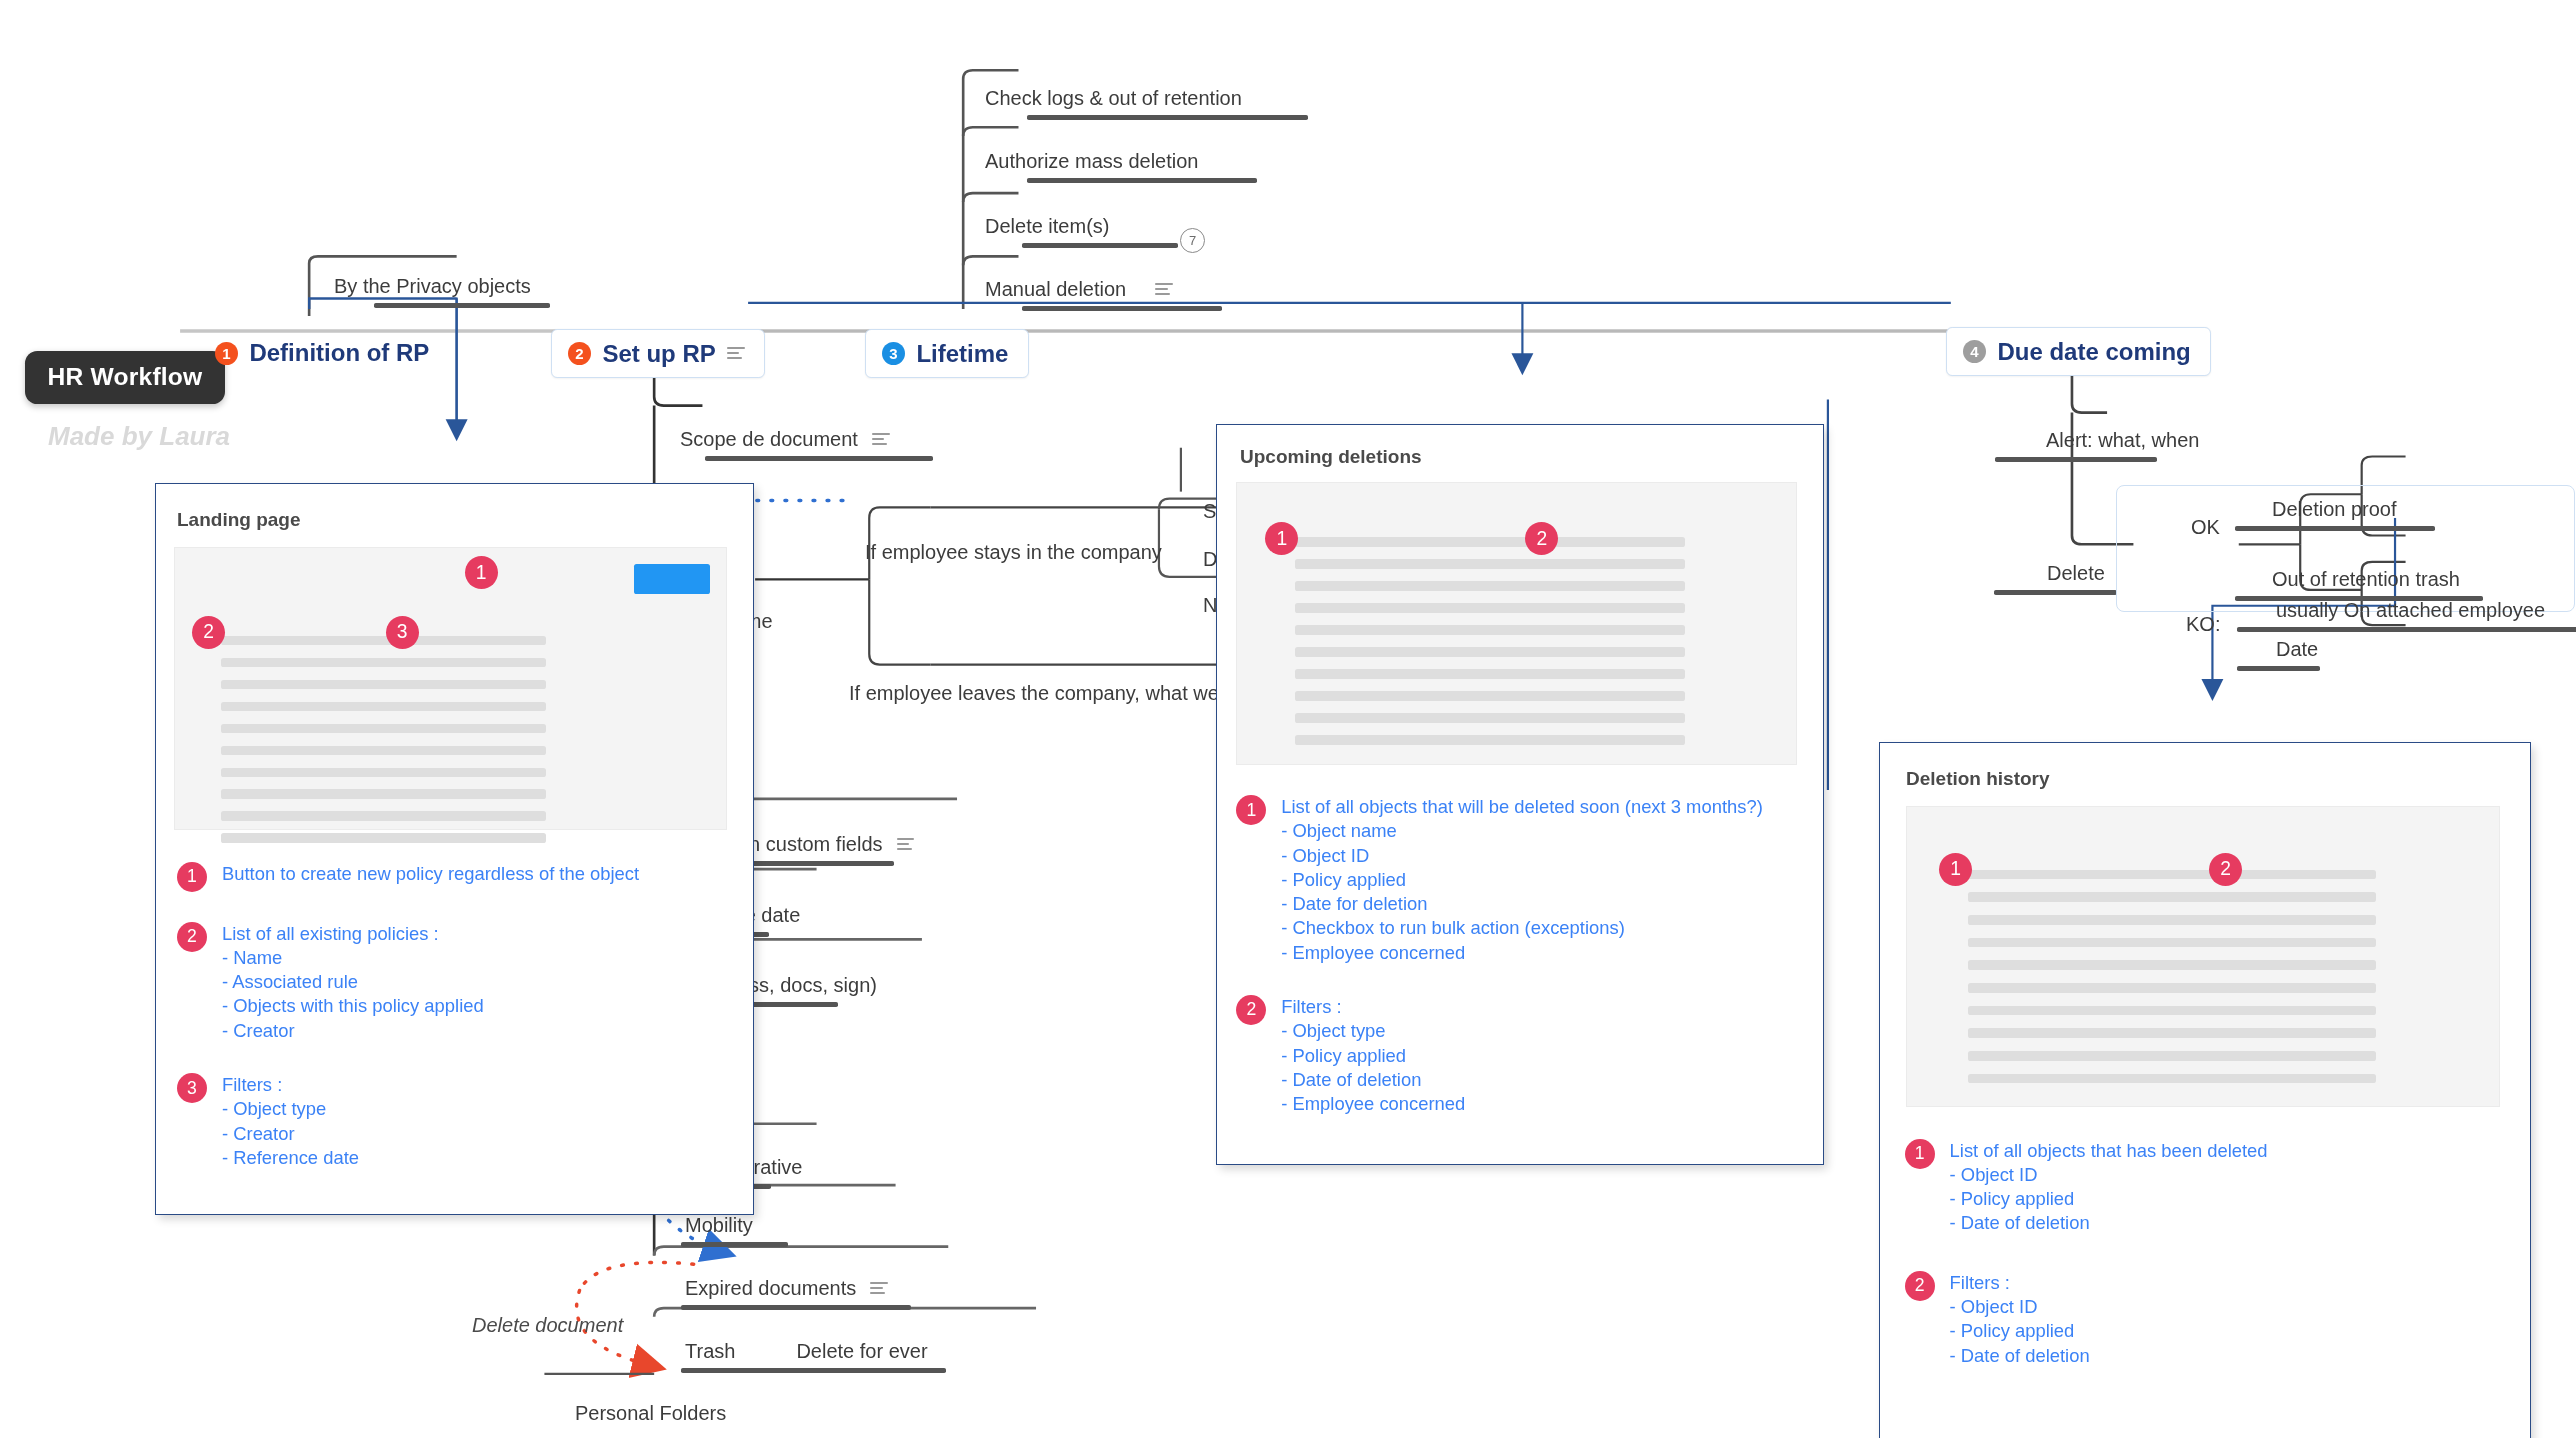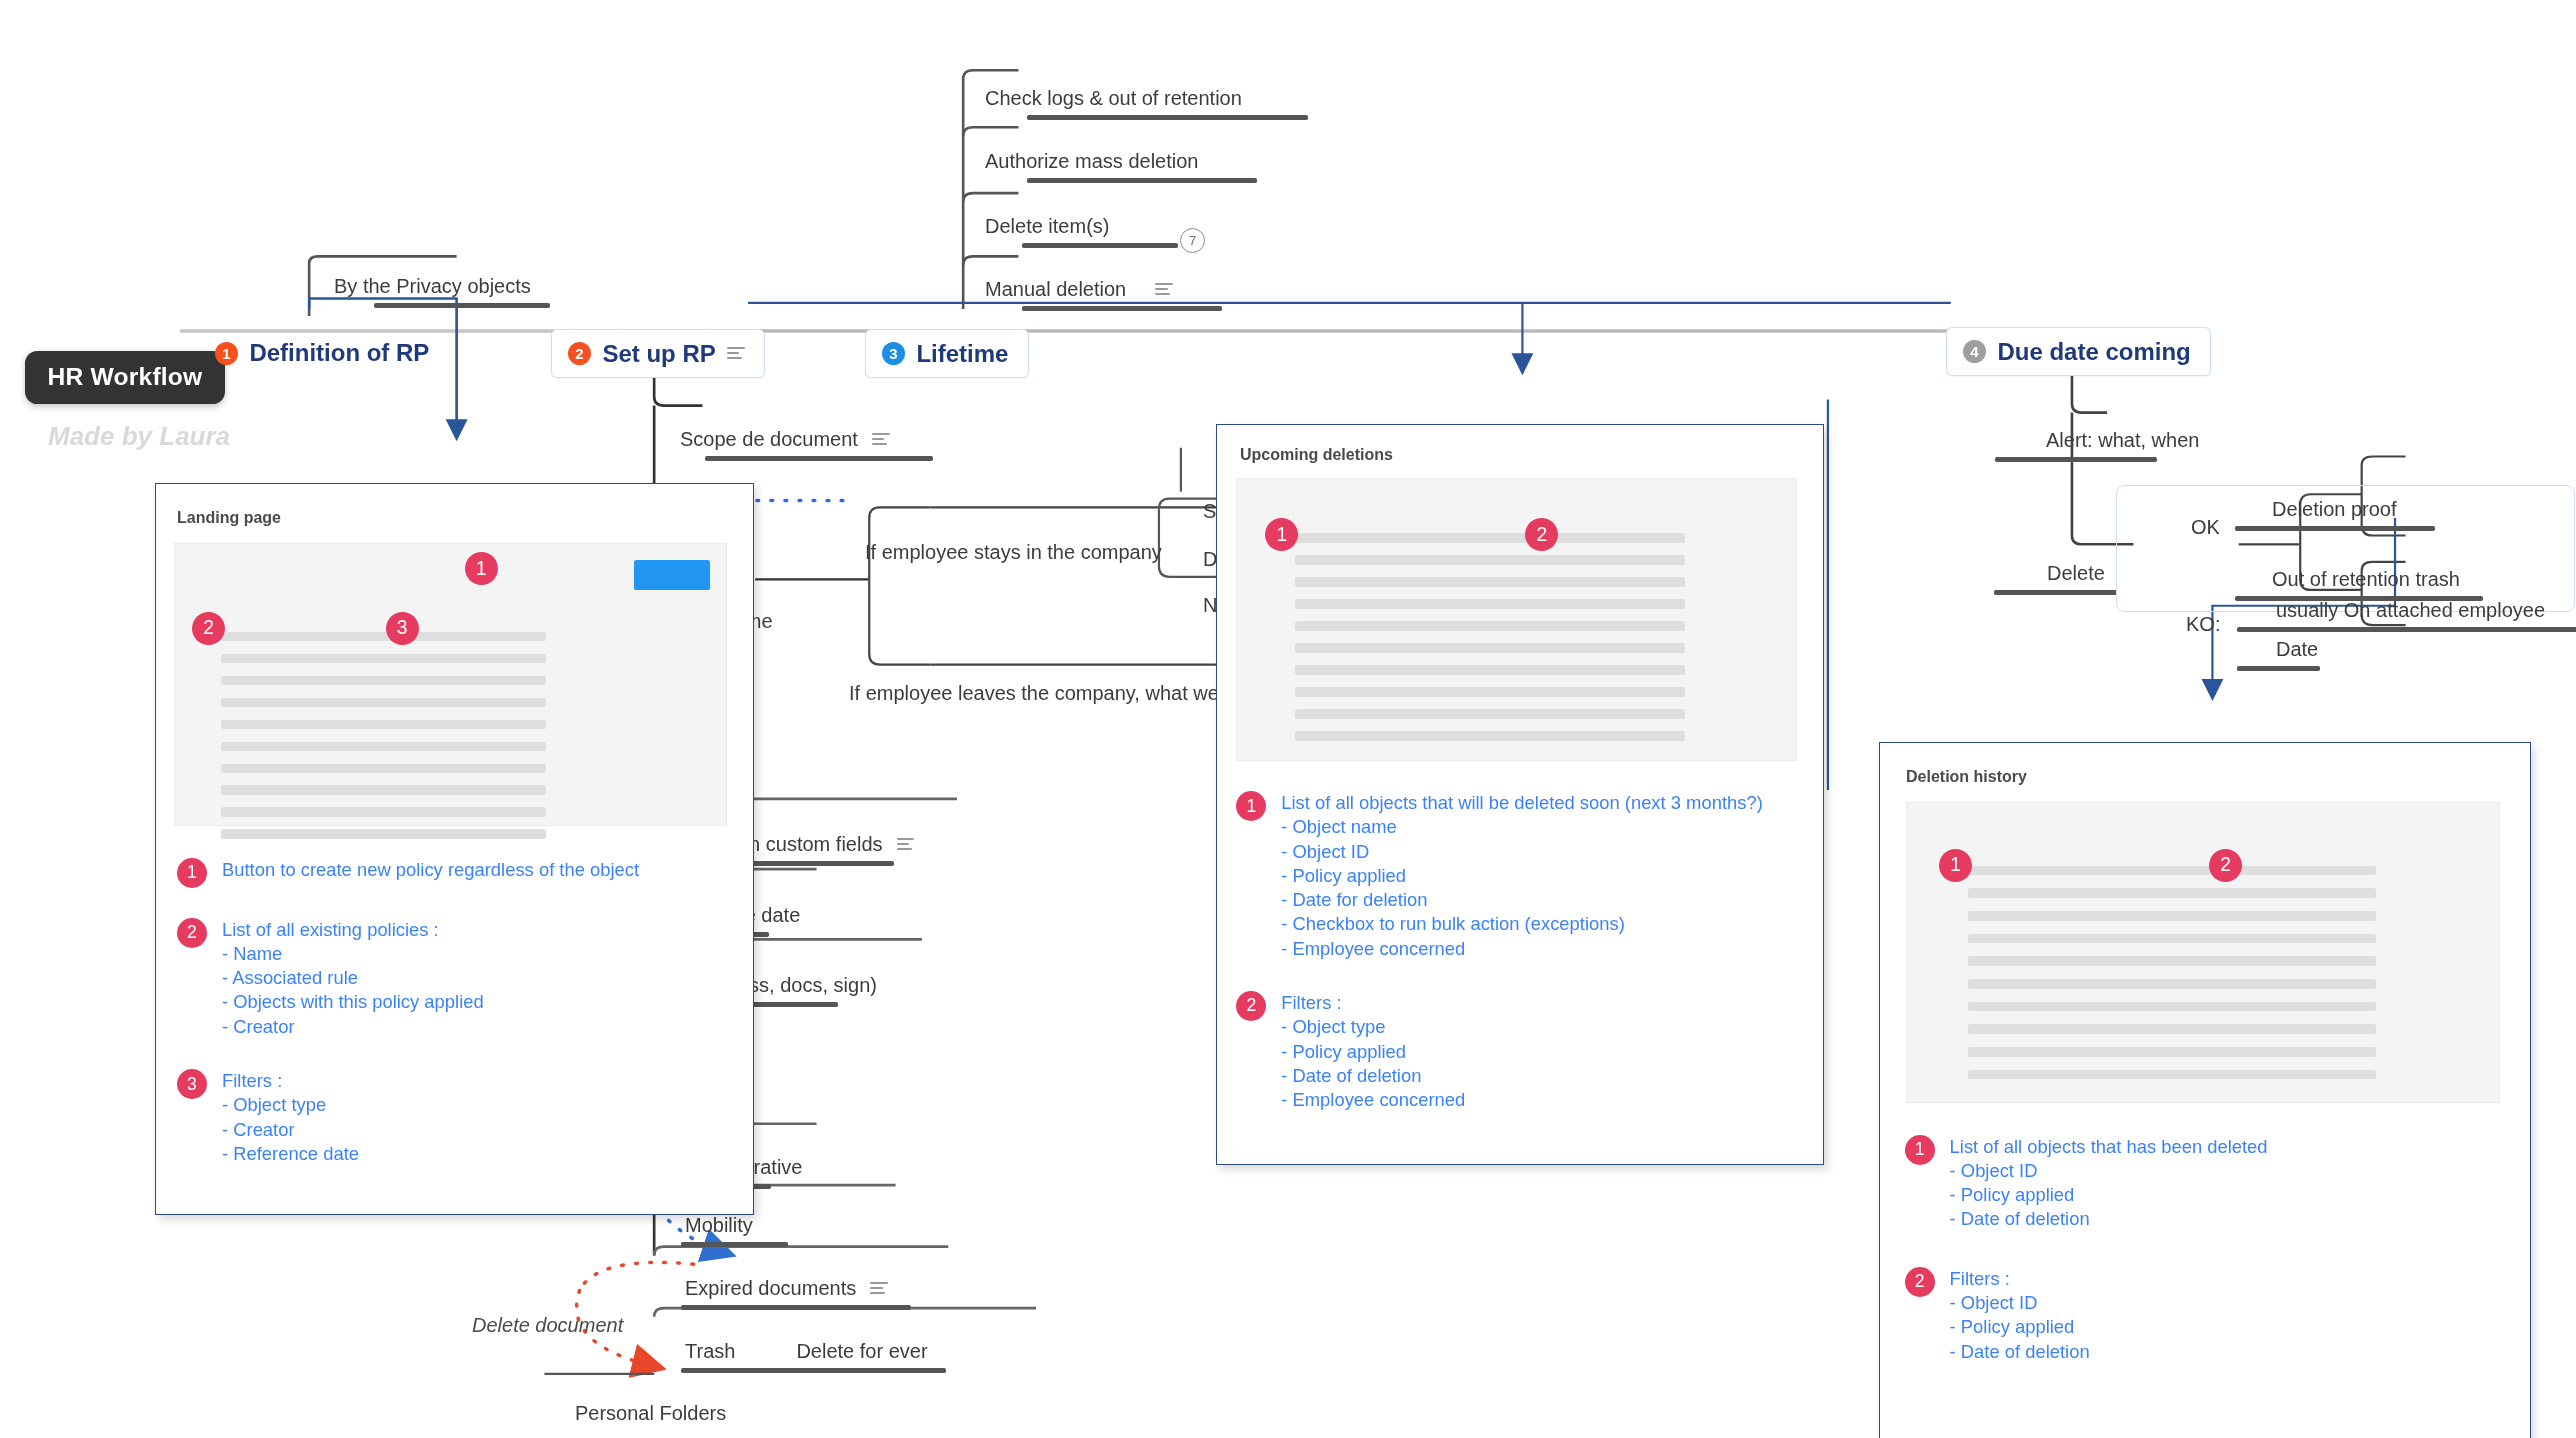--- a/index.html
+++ b/index.html
@@ -65,21 +65,21 @@
     color:#6d6d6d;font-size:13px;display:flex;align-items:center;justify-content:center;
     background:#fff;
   }
 
   
   .panel{
     background:#ffffff;border:1.4px solid #2a4b86;
     box-shadow:4.4px 5.3px 8.8px rgba(0,0,0,.16);
   }
   .panel-title{
-    font-size:16px;font-weight:bold;color:#4a4a4a;
+    font-size:19px;font-weight:bold;color:#4a4a4a;
   }
   .mock-area{
     background:#f4f4f4;border:0.9px solid #ebebeb;position:relative;
   }
   .sk-row{background:#dedede;border-radius:2.6px;height:9.7px;}
   .sk-btn{background:#2196f3;border-radius:2.6px;}
   .pin{
     position:absolute;width:33px;height:33px;border-radius:50%;
     background:#e8淡;
   }

